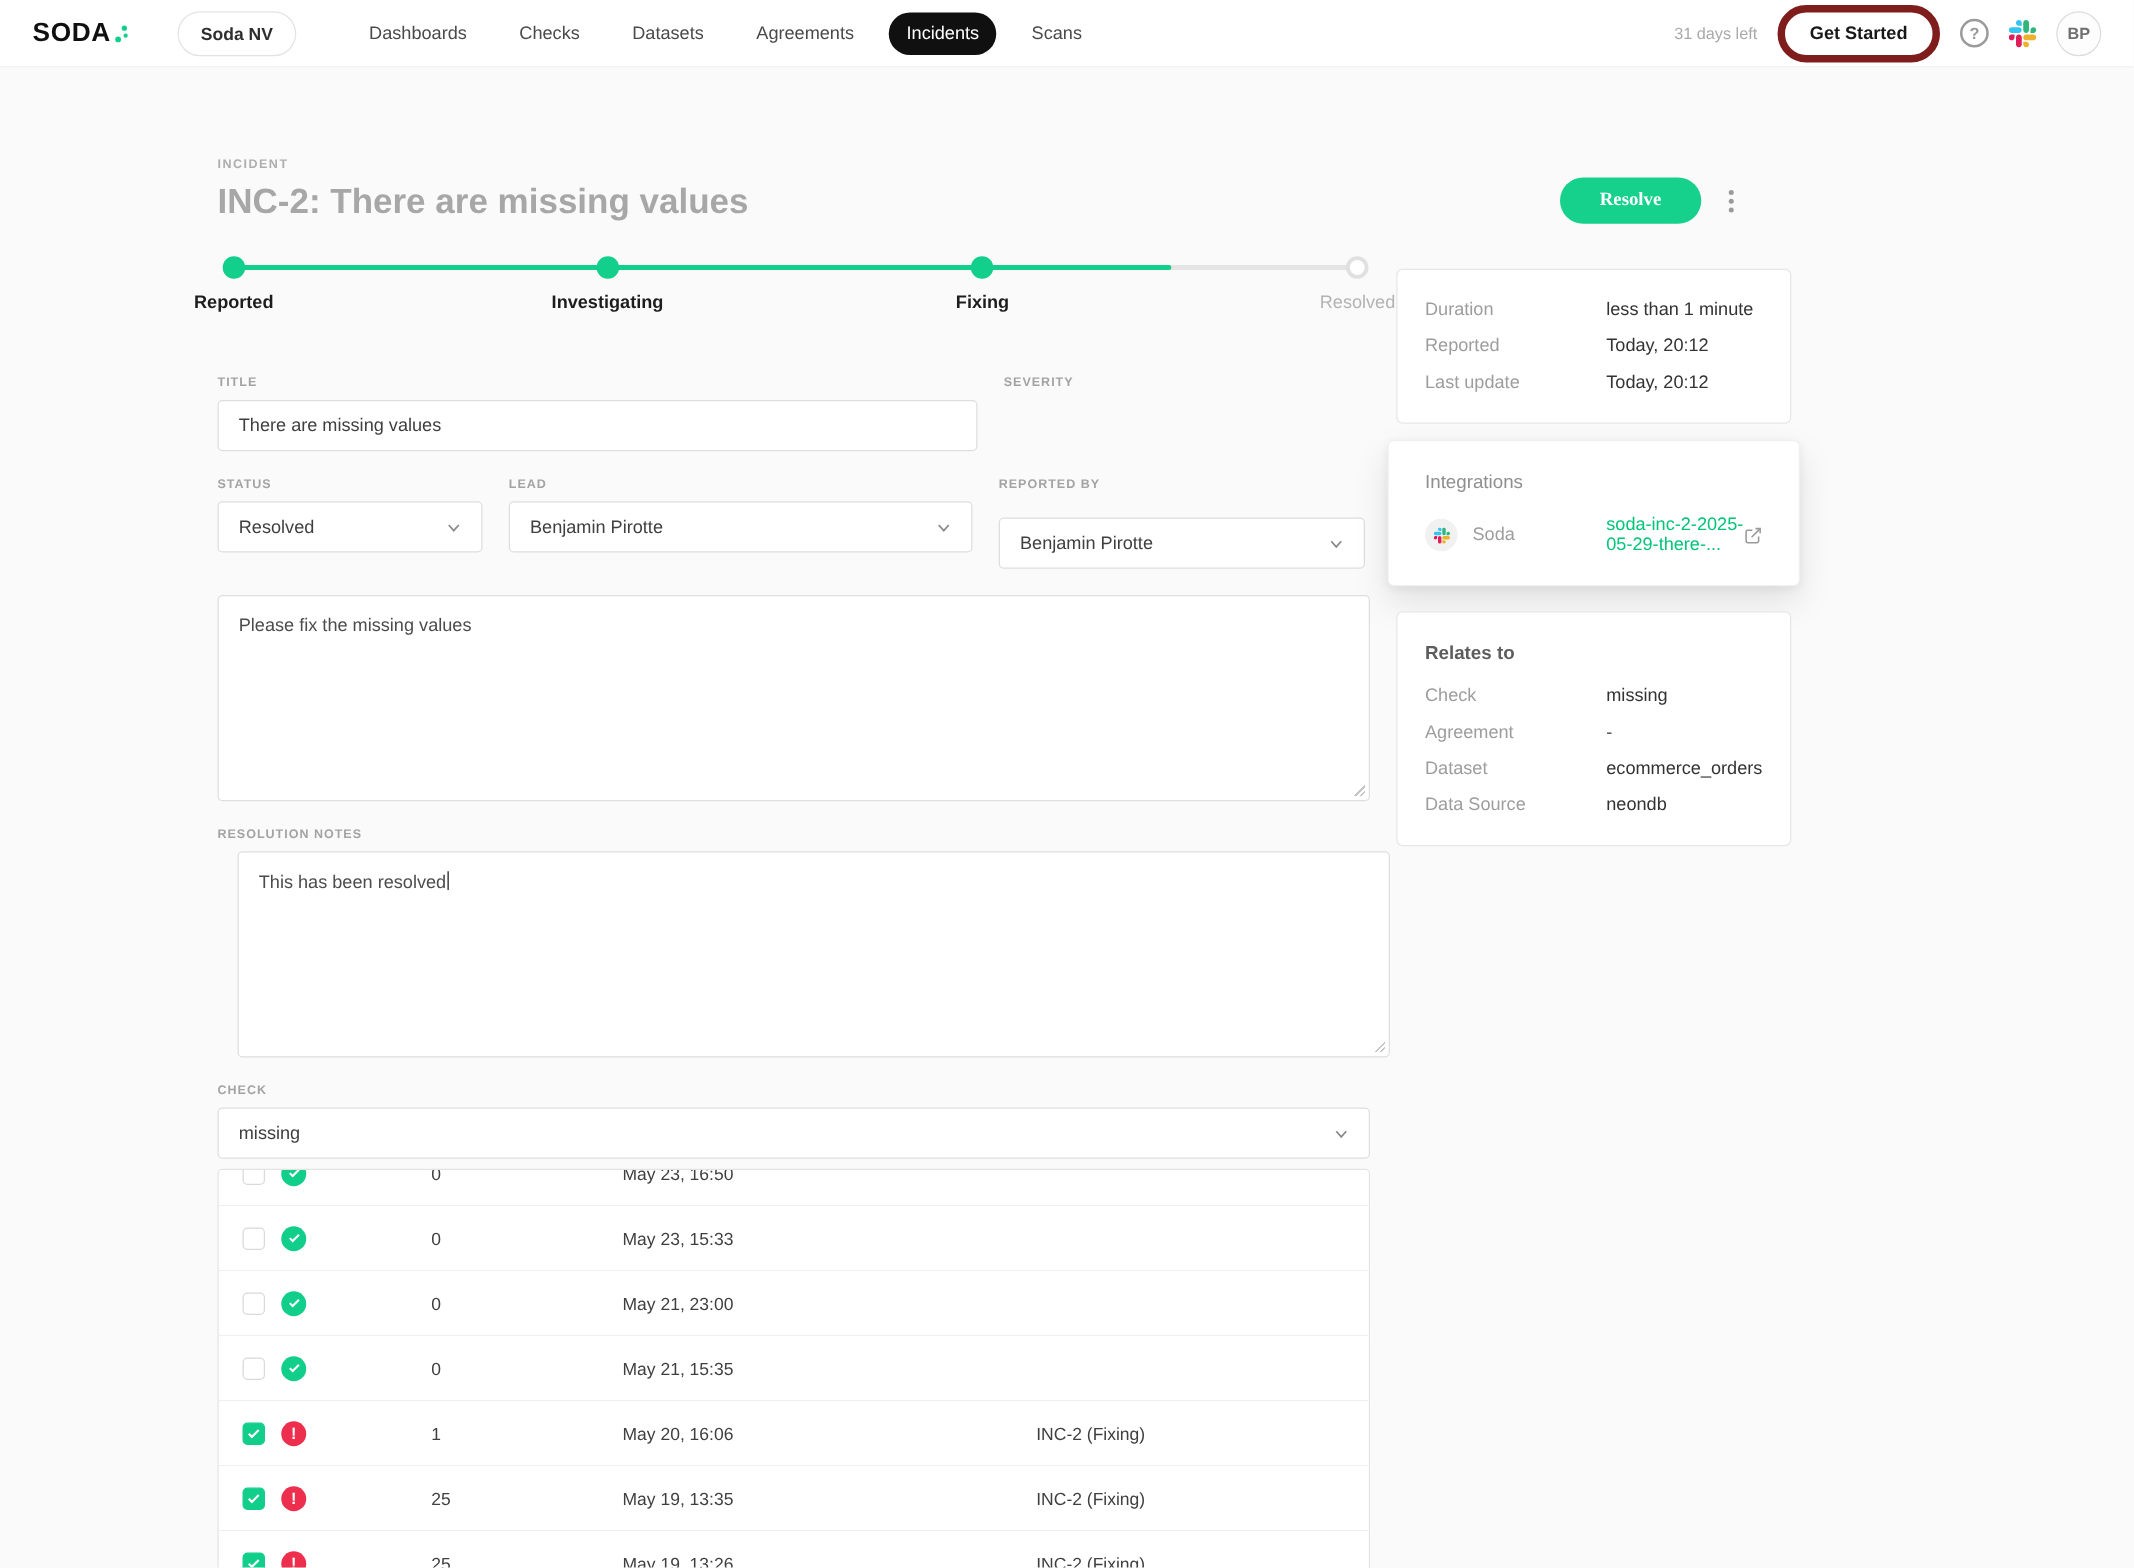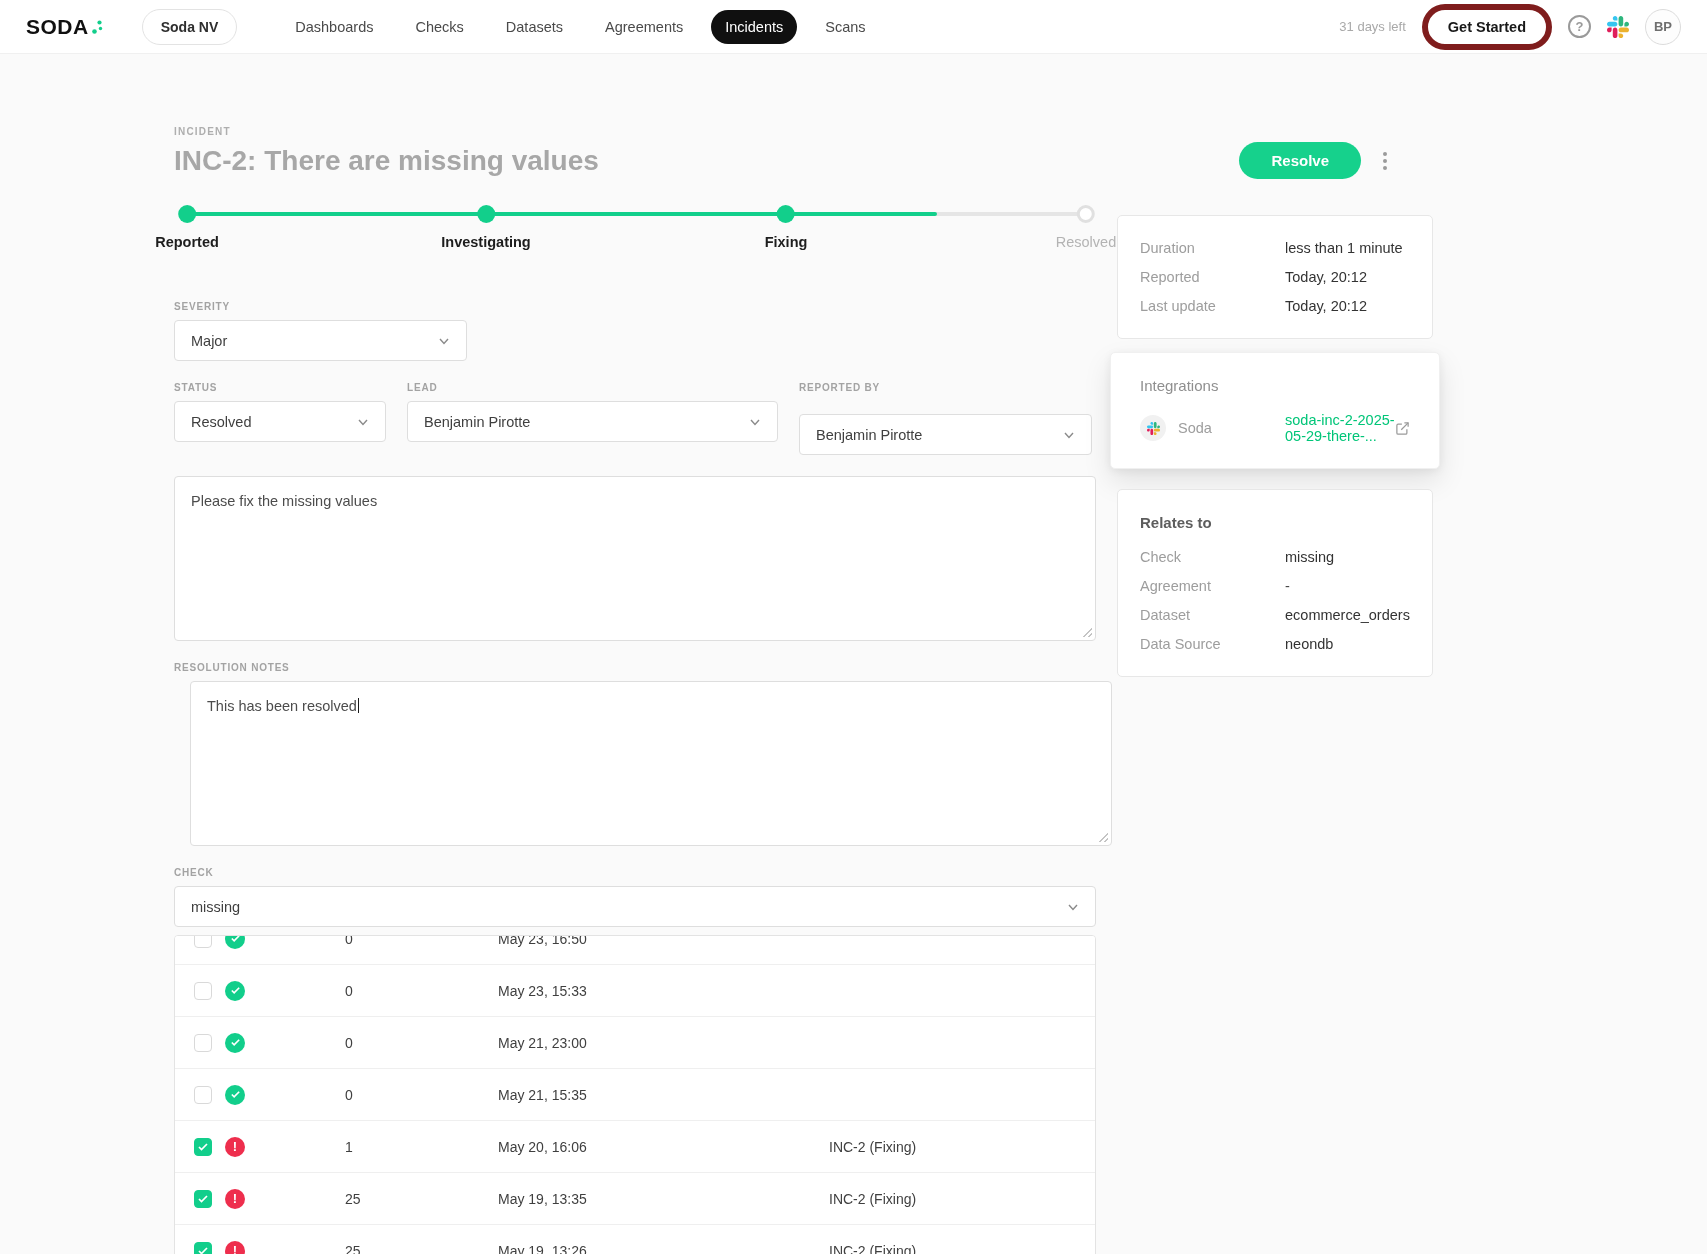--- a/index.html
+++ b/index.html
@@ -46,21 +46,21 @@
 
   
   .content { padding:72px 0 0 174px; width:1393px; }
   .content-header { display:flex; position:relative; }
   .eyebrow { font-size:10px; font-weight:700; letter-spacing:1.2px; color:#aeaeae; }
   .page-title { font-size:28px; font-weight:700; color:#a7a7a7; margin-top:8px; }
   .header-actions { position:absolute; right:0; top:16px; display:flex; align-items:center; gap:16px; }
   .resolve-btn {
     background:#16d18c; color:#fff; border:none; border-radius:999px;
     padding:0 32px; height:37px; font-size:15px; font-weight:600; cursor:pointer;
-    font-family:Liberation Sans, sans-serif;
+    font-family:Liberation Serif, serif;
   }
   .kebab { display:flex; flex-direction:column; gap:3px; padding:6px; cursor:pointer; }
   .kebab i { width:4px; height:4px; border-radius:50%; background:#9a9a9a; }
 
   .columns { display:flex; gap:21px; margin-top:28px; }
   .col-left { width:922px; }
   .col-right { width:450px; }
 
   
   .progress { position:relative; height:62px; }
@@ -228,28 +228,26 @@
           <span class="step-label">Fixing</span>
         </div>
         <div class="step pending" style="left:912px">
           <span class="dot"></span>
           <span class="step-label">Resolved</span>
         </div>
       </div>
 
       <div class="form">
         <div class="frow">
+          <div class="fld w-title">
+            <span class="field-label">TITLE</span>
+            <input class="text-input" type="text" value="There are missing values" style="">
+          </div>
           <div class="fld w-sev">
             <span class="field-label">SEVERITY</span>
-            <div class="select">
-              <span>Major</span>
-              <svg class="chev" viewBox="0 0 12 12">
-                  <polyline points="2,4 6,8.5 10,4" fill="none" stroke="#8a8a8a" stroke-width="1.4"></polyline>
-                </svg>
-            </div>
           </div>
         </div>
 
         <div class="frow">
           <div class="fld w-status">
             <span class="field-label">STATUS</span>
             <div class="select">
               <span>Resolved</span>
               <svg class="chev" viewBox="0 0 12 12">
                   <polyline points="2,4 6,8.5 10,4" fill="none" stroke="#8a8a8a" stroke-width="1.4"></polyline>

